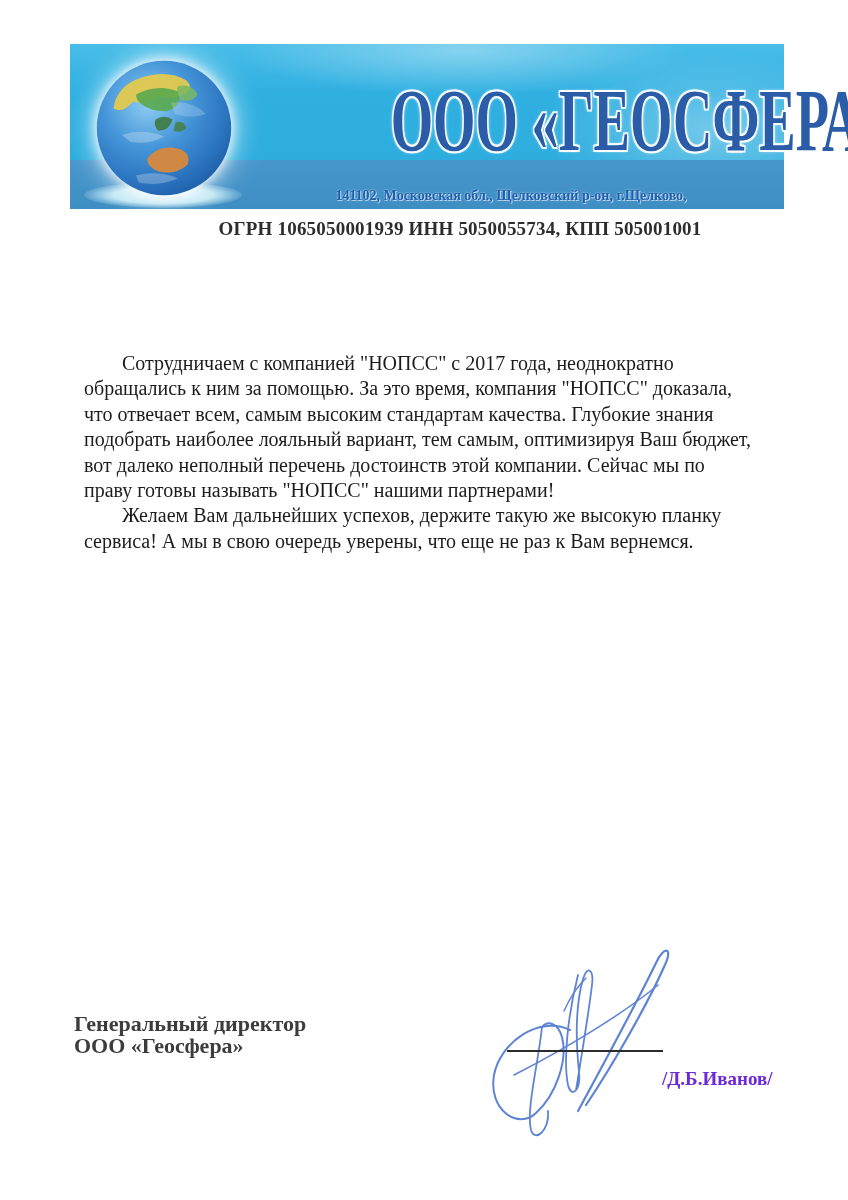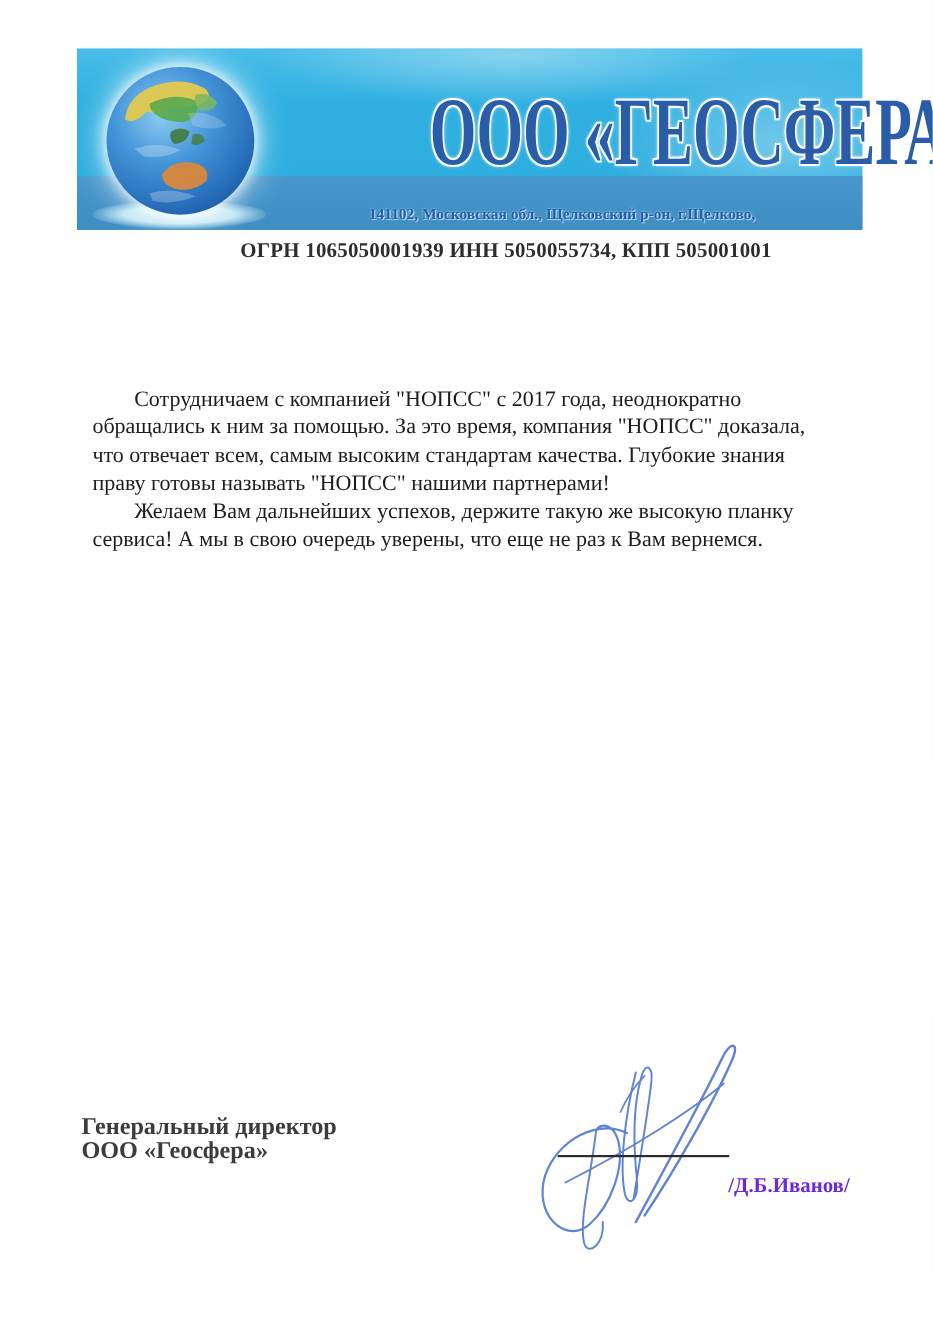--- a/index.html
+++ b/index.html
@@ -125,20 +125,22 @@
       <div>141102, Московская обл., Щелковский р-он, г.Щелково,</div>
     </div>
   </div>
 
   <div class="registration">ОГРН 1065050001939 ИНН 5050055734, КПП 505001001</div>
 
   <div class="body-text">
     <div class="body-line indent">Сотрудничаем с компанией "НОПСС" с 2017 года, неоднократно</div>
     <div class="body-line">обращались к ним за помощью. За это время, компания "НОПСС" доказала,</div>
     <div class="body-line">что отвечает всем, самым высоким стандартам качества. Глубокие знания</div>
+    <div class="body-line">подобрать наиболее лояльный вариант, тем самым, оптимизируя Ваш бюджет,</div>
+    <div class="body-line">вот далеко неполный перечень достоинств этой компании. Сейчас мы по</div>
     <div class="body-line">праву готовы называть "НОПСС" нашими партнерами!</div>
     <div class="body-line indent">Желаем Вам дальнейших успехов, держите такую же высокую планку</div>
     <div class="body-line">сервиса! А мы в свою очередь уверены, что еще не раз к Вам вернемся.</div>
   </div>
 
   <div class="sig-title">
     <div>Генеральный директор</div>
     <div>ООО «Геосфера»</div>
   </div>
 

